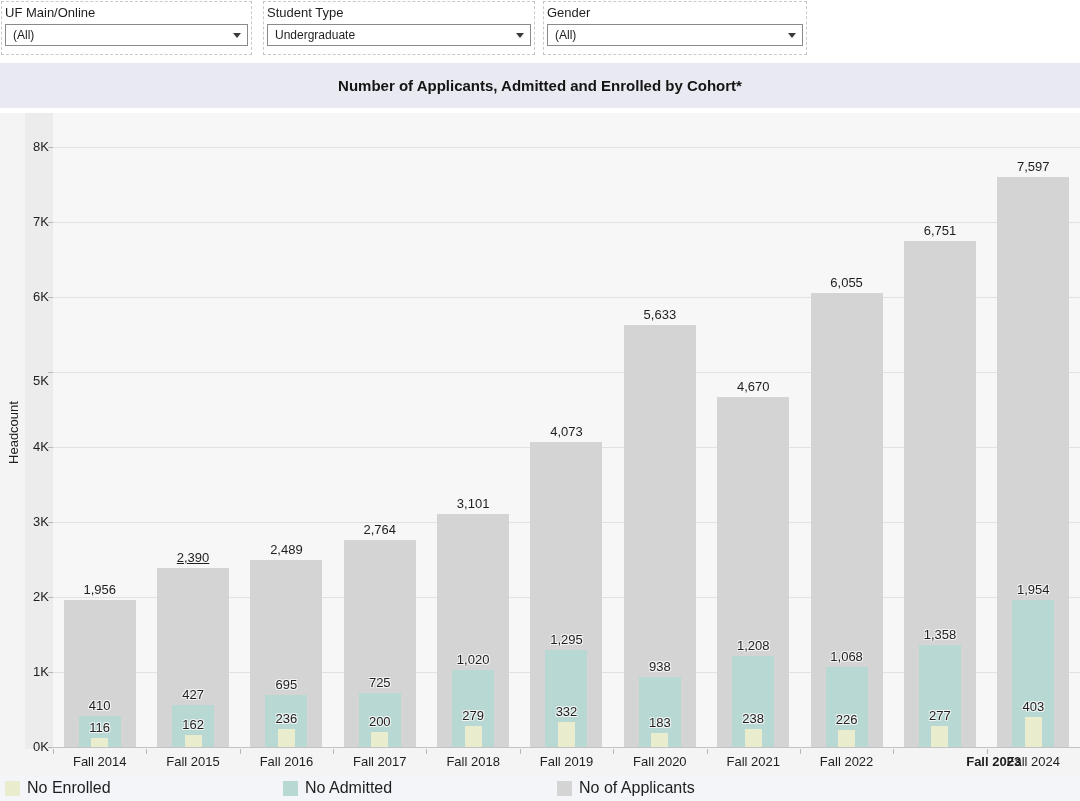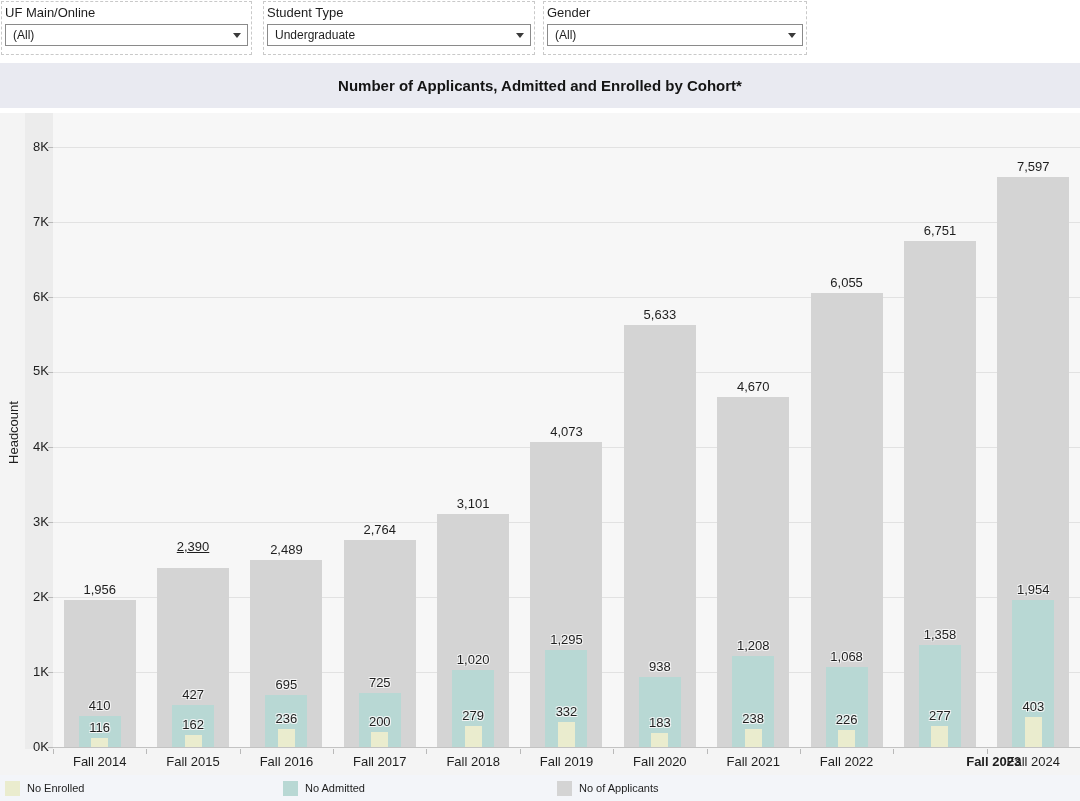--- a/index.html
+++ b/index.html
@@ -37,21 +37,21 @@
   .bar { position:absolute; bottom:0; }
   .bar-label { position:absolute; width:100%; text-align:center; font-size:13px; color:#1e1e1e; white-space:nowrap;
     text-shadow:1px 1px 0 rgba(247,247,247,.85), -1px -1px 0 rgba(247,247,247,.85),
                 1px -1px 0 rgba(247,247,247,.85), -1px 1px 0 rgba(247,247,247,.85); }
   .x-label { position:absolute; top:641px; height:20px; text-align:center; font-size:13px; color:#1e1e1e; }
 
   
   #legend { position:absolute; left:0; top:775px; width:1080px; height:26px; background:#f3f5f9; }
   .legend-item { position:absolute; top:0; height:26px; display:flex; align-items:center; gap:7px; }
   .legend-swatch { width:15px; height:15px; }
-  .legend-text { font-size:11px; color:#1e1e1e; }
+  .legend-text { font-size:16px; color:#1e1e1e; }
 </style>
 </head>
 <body>
 
 <div id="filter-bar">
 
   <div class="filter-zone" style="left:1px; width:251px;">
     <div class="filter-label">UF Main/Online</div>
     <div class="dropdown">
       <span class="val">(All)</span>
@@ -96,21 +96,21 @@
       <div class="bar-col" style="left: 0px; width: 93.3636px;">
         <div class="bar" style="width: 72px; left: 10.6818px; height: 147px; background: rgb(212, 212, 212);"></div>
         <div class="bar-label" style="bottom: 150px;">1,956</div>
         <div class="bar" style="width: 42px; left: 25.6818px; height: 31px; background: rgb(184, 216, 212);"></div>
         <div class="bar-label" style="bottom: 34px;">410</div>
         <div class="bar" style="width: 17px; left: 38.1818px; height: 9px; background: rgb(234, 236, 206);"></div>
         <div class="bar-label" style="bottom: 12px;">116</div>
       </div>
       <div class="bar-col" style="left: 93.3636px; width: 93.3636px;">
         <div class="bar" style="width: 72px; left: 10.6818px; height: 179px; background: rgb(212, 212, 212);"></div>
-        <div class="bar-label" style="bottom: 193px; text-decoration: underline;">2,390</div>
+        <div class="bar-label" style="bottom: 182px; text-decoration: underline;">2,390</div>
         <div class="bar" style="width: 42px; left: 25.6818px; height: 42px; background: rgb(184, 216, 212);"></div>
         <div class="bar-label" style="bottom: 45px;">427</div>
         <div class="bar" style="width: 17px; left: 38.1818px; height: 12px; background: rgb(234, 236, 206);"></div>
         <div class="bar-label" style="bottom: 15px;">162</div>
       </div>
       <div class="bar-col" style="left: 186.727px; width: 93.3636px;">
         <div class="bar" style="width: 72px; left: 10.6818px; height: 187px; background: rgb(212, 212, 212);"></div>
         <div class="bar-label" style="bottom: 190px;">2,489</div>
         <div class="bar" style="width: 42px; left: 25.6818px; height: 52px; background: rgb(184, 216, 212);"></div>
         <div class="bar-label" style="bottom: 55px;">695</div>
@@ -186,21 +186,21 @@
 <div class="ytick-label" style="top: 626px;">0K</div>
     <div class="ytick-mark" style="top: 634px;"></div>
     <div class="ytick-label" style="top: 551px;">1K</div>
     <div class="ytick-mark" style="top: 559px;"></div>
     <div class="ytick-label" style="top: 476px;">2K</div>
     <div class="ytick-mark" style="top: 484px;"></div>
     <div class="ytick-label" style="top: 401px;">3K</div>
     <div class="ytick-mark" style="top: 409px;"></div>
     <div class="ytick-label" style="top: 326px;">4K</div>
     <div class="ytick-mark" style="top: 334px;"></div>
-    <div class="ytick-label" style="top: 250px;">5K</div>
+    <div class="ytick-label" style="top: 260px;">5K</div>
     <div class="ytick-mark" style="top: 259px;"></div>
     <div class="ytick-label" style="top: 176px;">6K</div>
     <div class="ytick-mark" style="top: 184px;"></div>
     <div class="ytick-label" style="top: 101px;">7K</div>
     <div class="ytick-mark" style="top: 109px;"></div>
     <div class="ytick-label" style="top: 26px;">8K</div>
     <div class="ytick-mark" style="top: 34px;"></div>
     <div class="x-label" style="left: 53px; width: 93.3636px;">Fall 2014</div>
     <div class="x-label" style="left: 146.364px; width: 93.3636px;">Fall 2015</div>
     <div class="x-label" style="left: 239.727px; width: 93.3636px;">Fall 2016</div>

